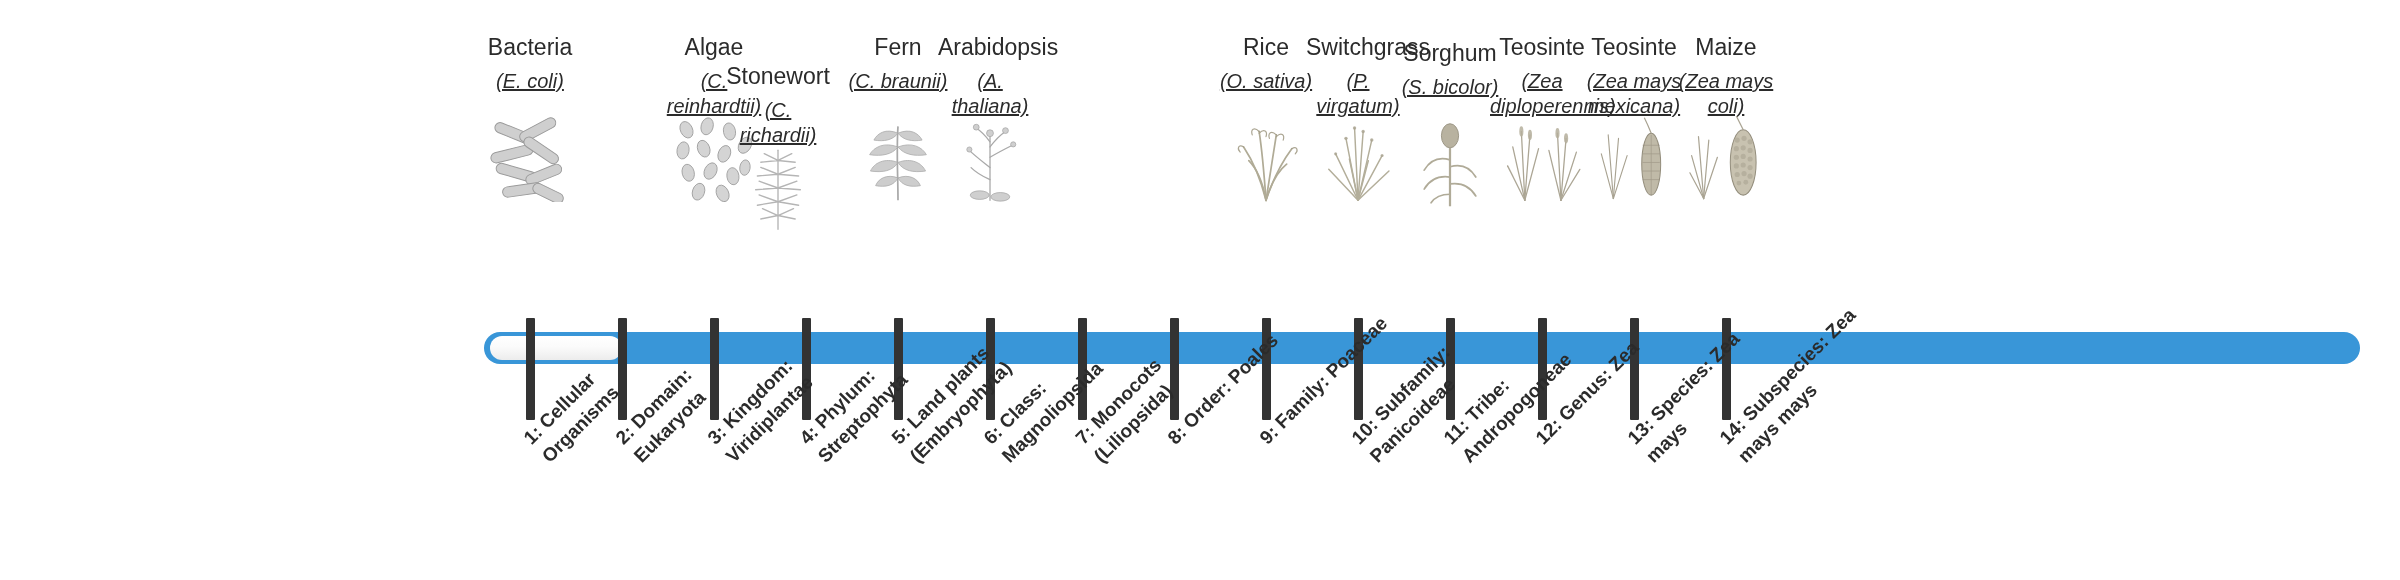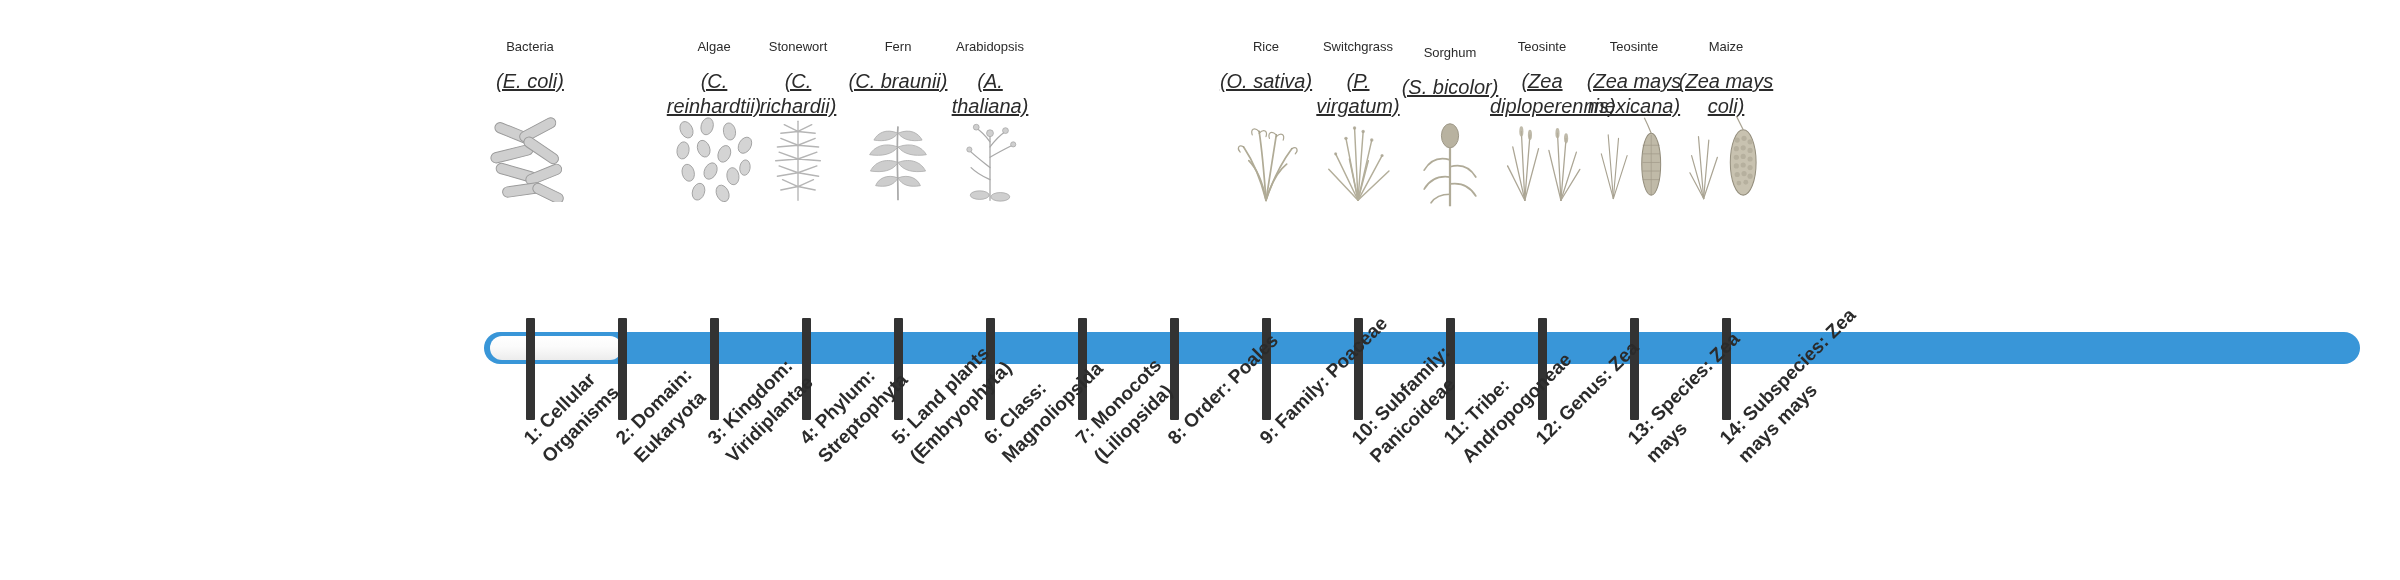--- a/index.html
+++ b/index.html
@@ -22,21 +22,21 @@
     position: absolute;
     left: 0; top: 0;
     width: 2400px; height: 210px;
   }
   .species-col {
     position: absolute;
     top: 34px;
     text-align: center;
   }
   .species-common {
-    font-size: 13px;
+    font-size: 23px;
     color: #2b2b2b;
     line-height: 26px;
     white-space: nowrap;
   }
   .species-sci {
     font-size: 20px;
     font-style: italic;
     color: #2b2b2b;
     line-height: 25px;
     margin-top: 9px;
@@ -150,21 +150,21 @@
         <ellipse cx="20" cy="66" rx="7" ry="10" transform="rotate(-14 20 66)"></ellipse>
         <ellipse cx="46" cy="64" rx="7" ry="10" transform="rotate(26 46 64)"></ellipse>
         <ellipse cx="72" cy="70" rx="7" ry="10" transform="rotate(-8 72 70)"></ellipse>
         <ellipse cx="32" cy="88" rx="7" ry="10" transform="rotate(18 32 88)"></ellipse>
         <ellipse cx="60" cy="90" rx="7" ry="10" transform="rotate(-24 60 90)"></ellipse>
         <ellipse cx="86" cy="60" rx="6" ry="9" transform="rotate(8 86 60)"></ellipse>
       </g>
           </svg>
         </div>
       </div>
-      <div class="species-col" style="left: 746px; width: 104px;">
+      <div class="species-col" style="left: 726px; width: 104px; margin-top: 29px;">
         <div class="species-common">Stonewort</div>
         <div class="species-sci">(C. richardii)</div>
         <div class="species-art">
           <svg viewBox="0 0 100 100">
       <g stroke="#b5b5b5" stroke-width="1.6" fill="none" stroke-linecap="round">
         <path d="M50 98 L50 6"></path>
         <g>
           <path d="M50 18 L34 10 M50 18 L66 10 M50 18 L30 20 M50 18 L70 20"></path>
           <path d="M50 34 L30 26 M50 34 L70 26 M50 34 L26 36 M50 34 L74 36"></path>
           <path d="M50 50 L28 42 M50 50 L72 42 M50 50 L24 52 M50 50 L76 52"></path>

